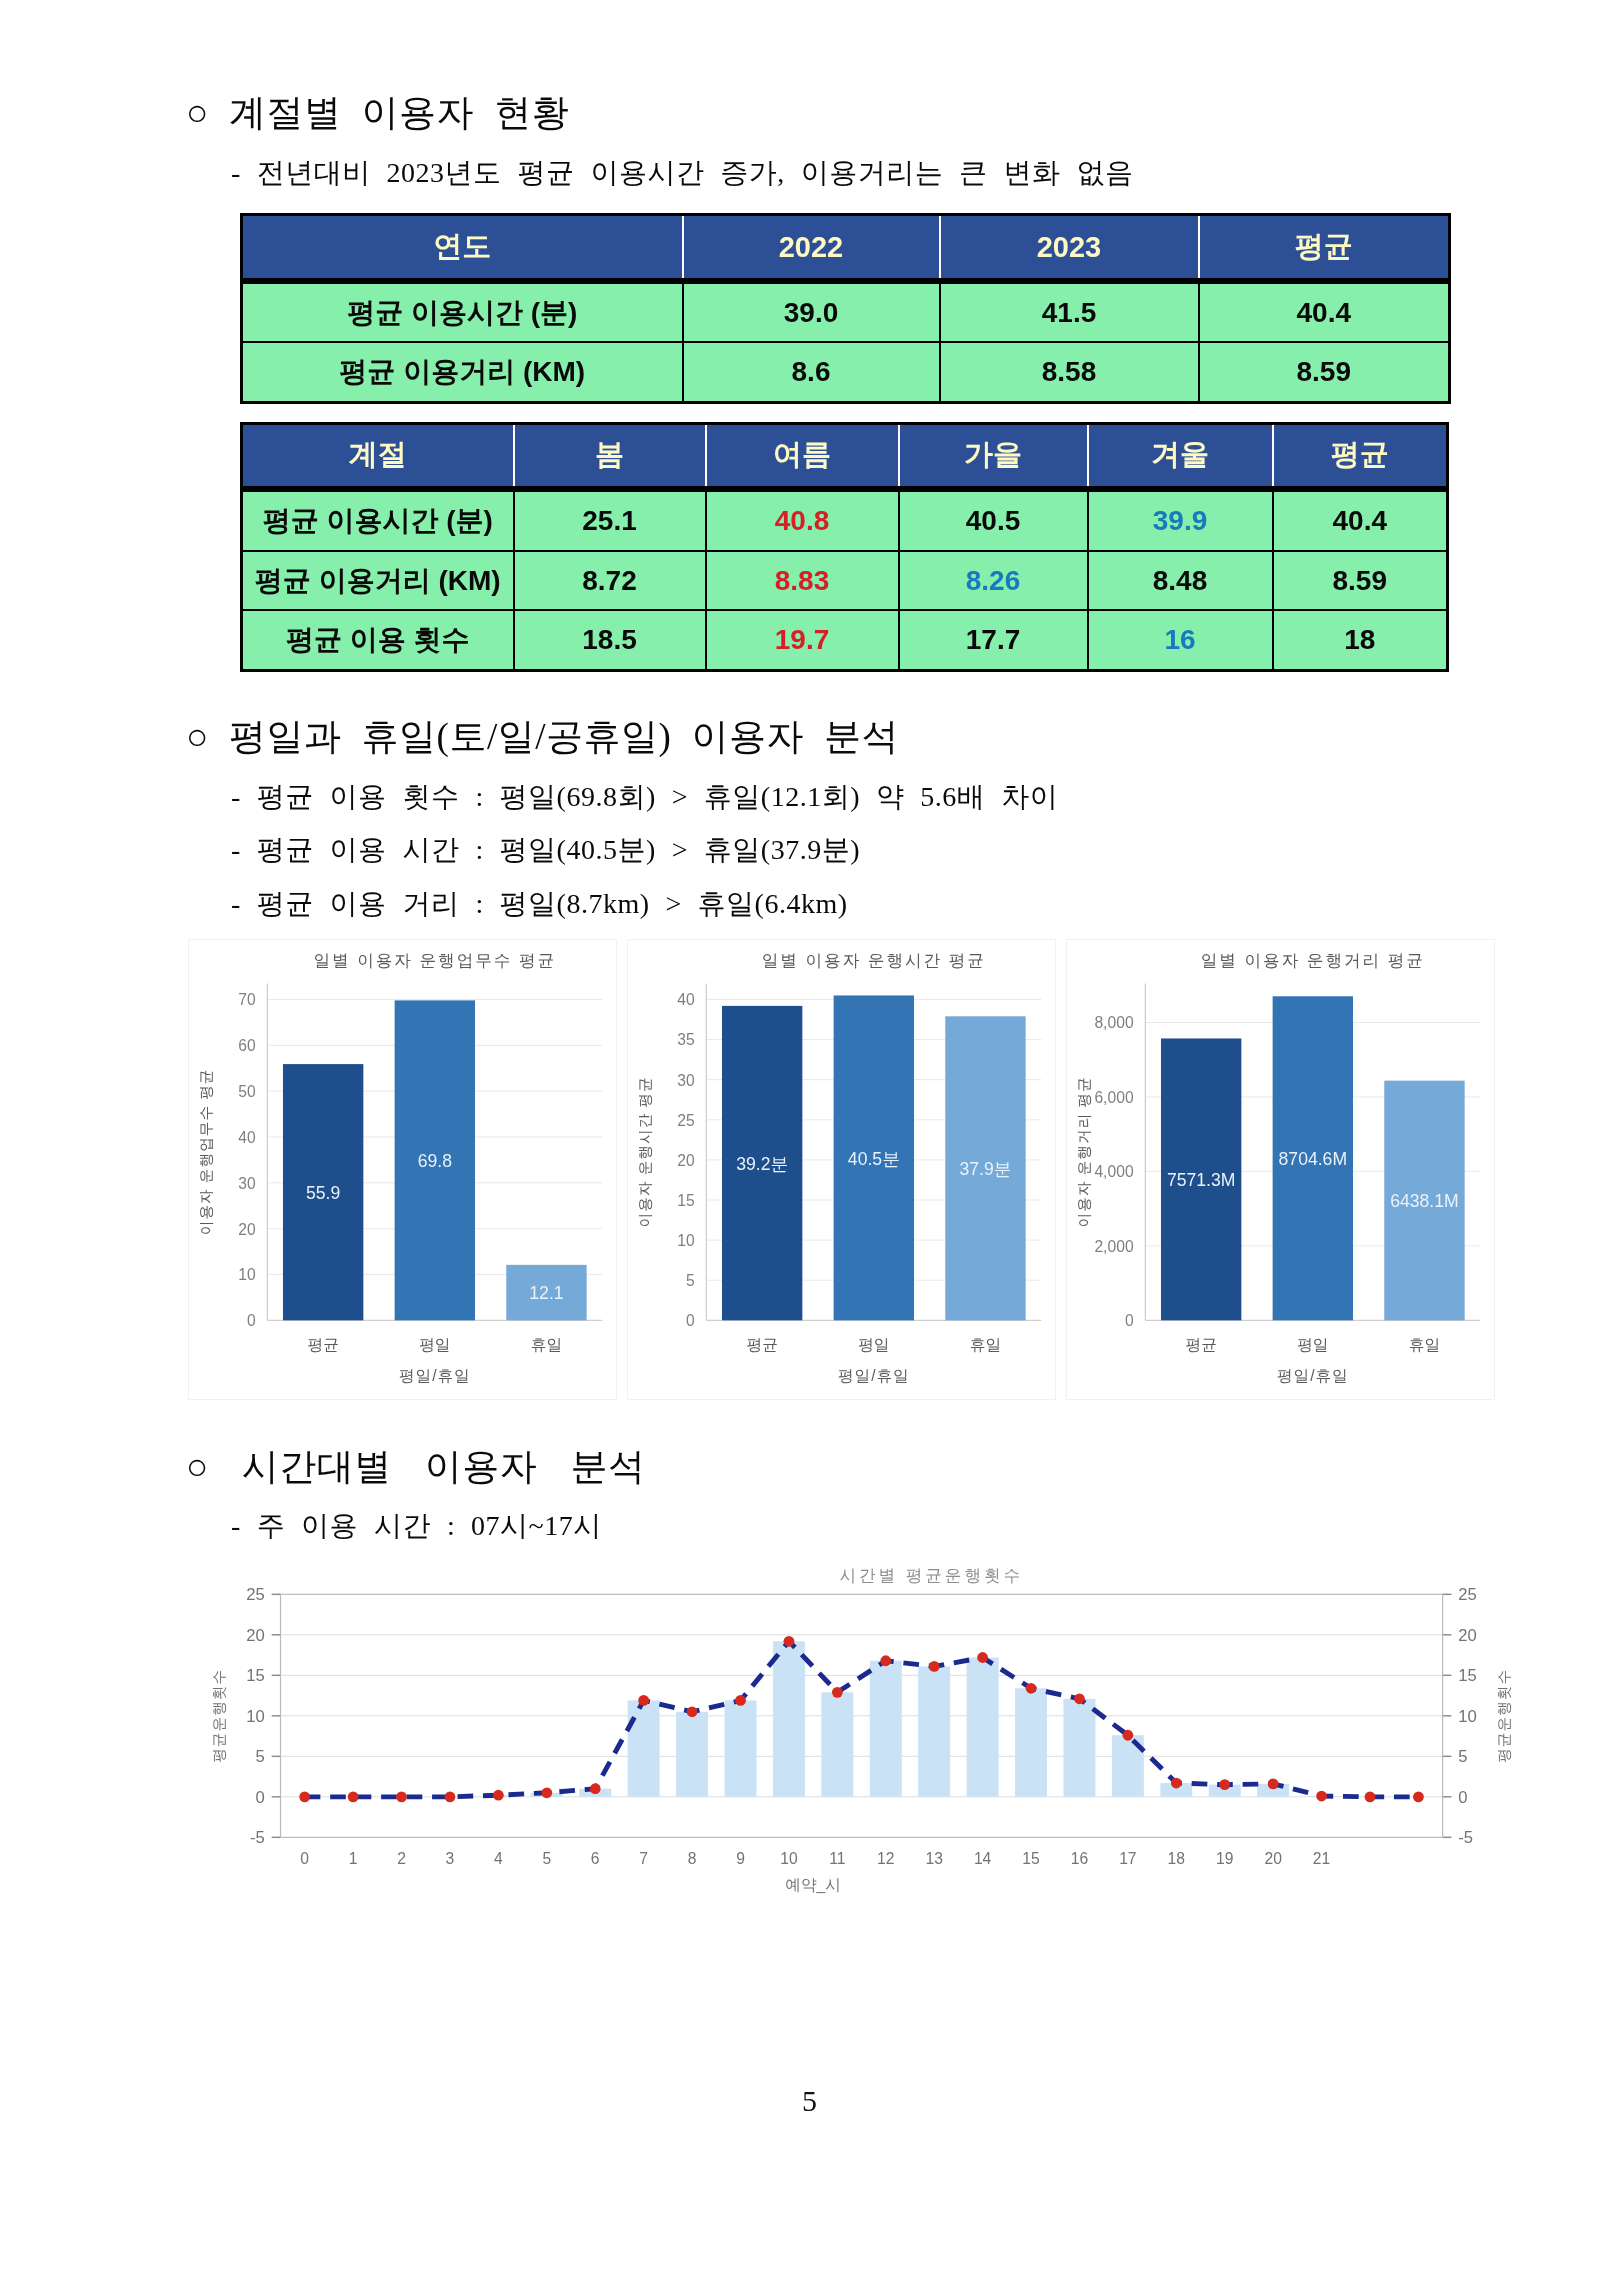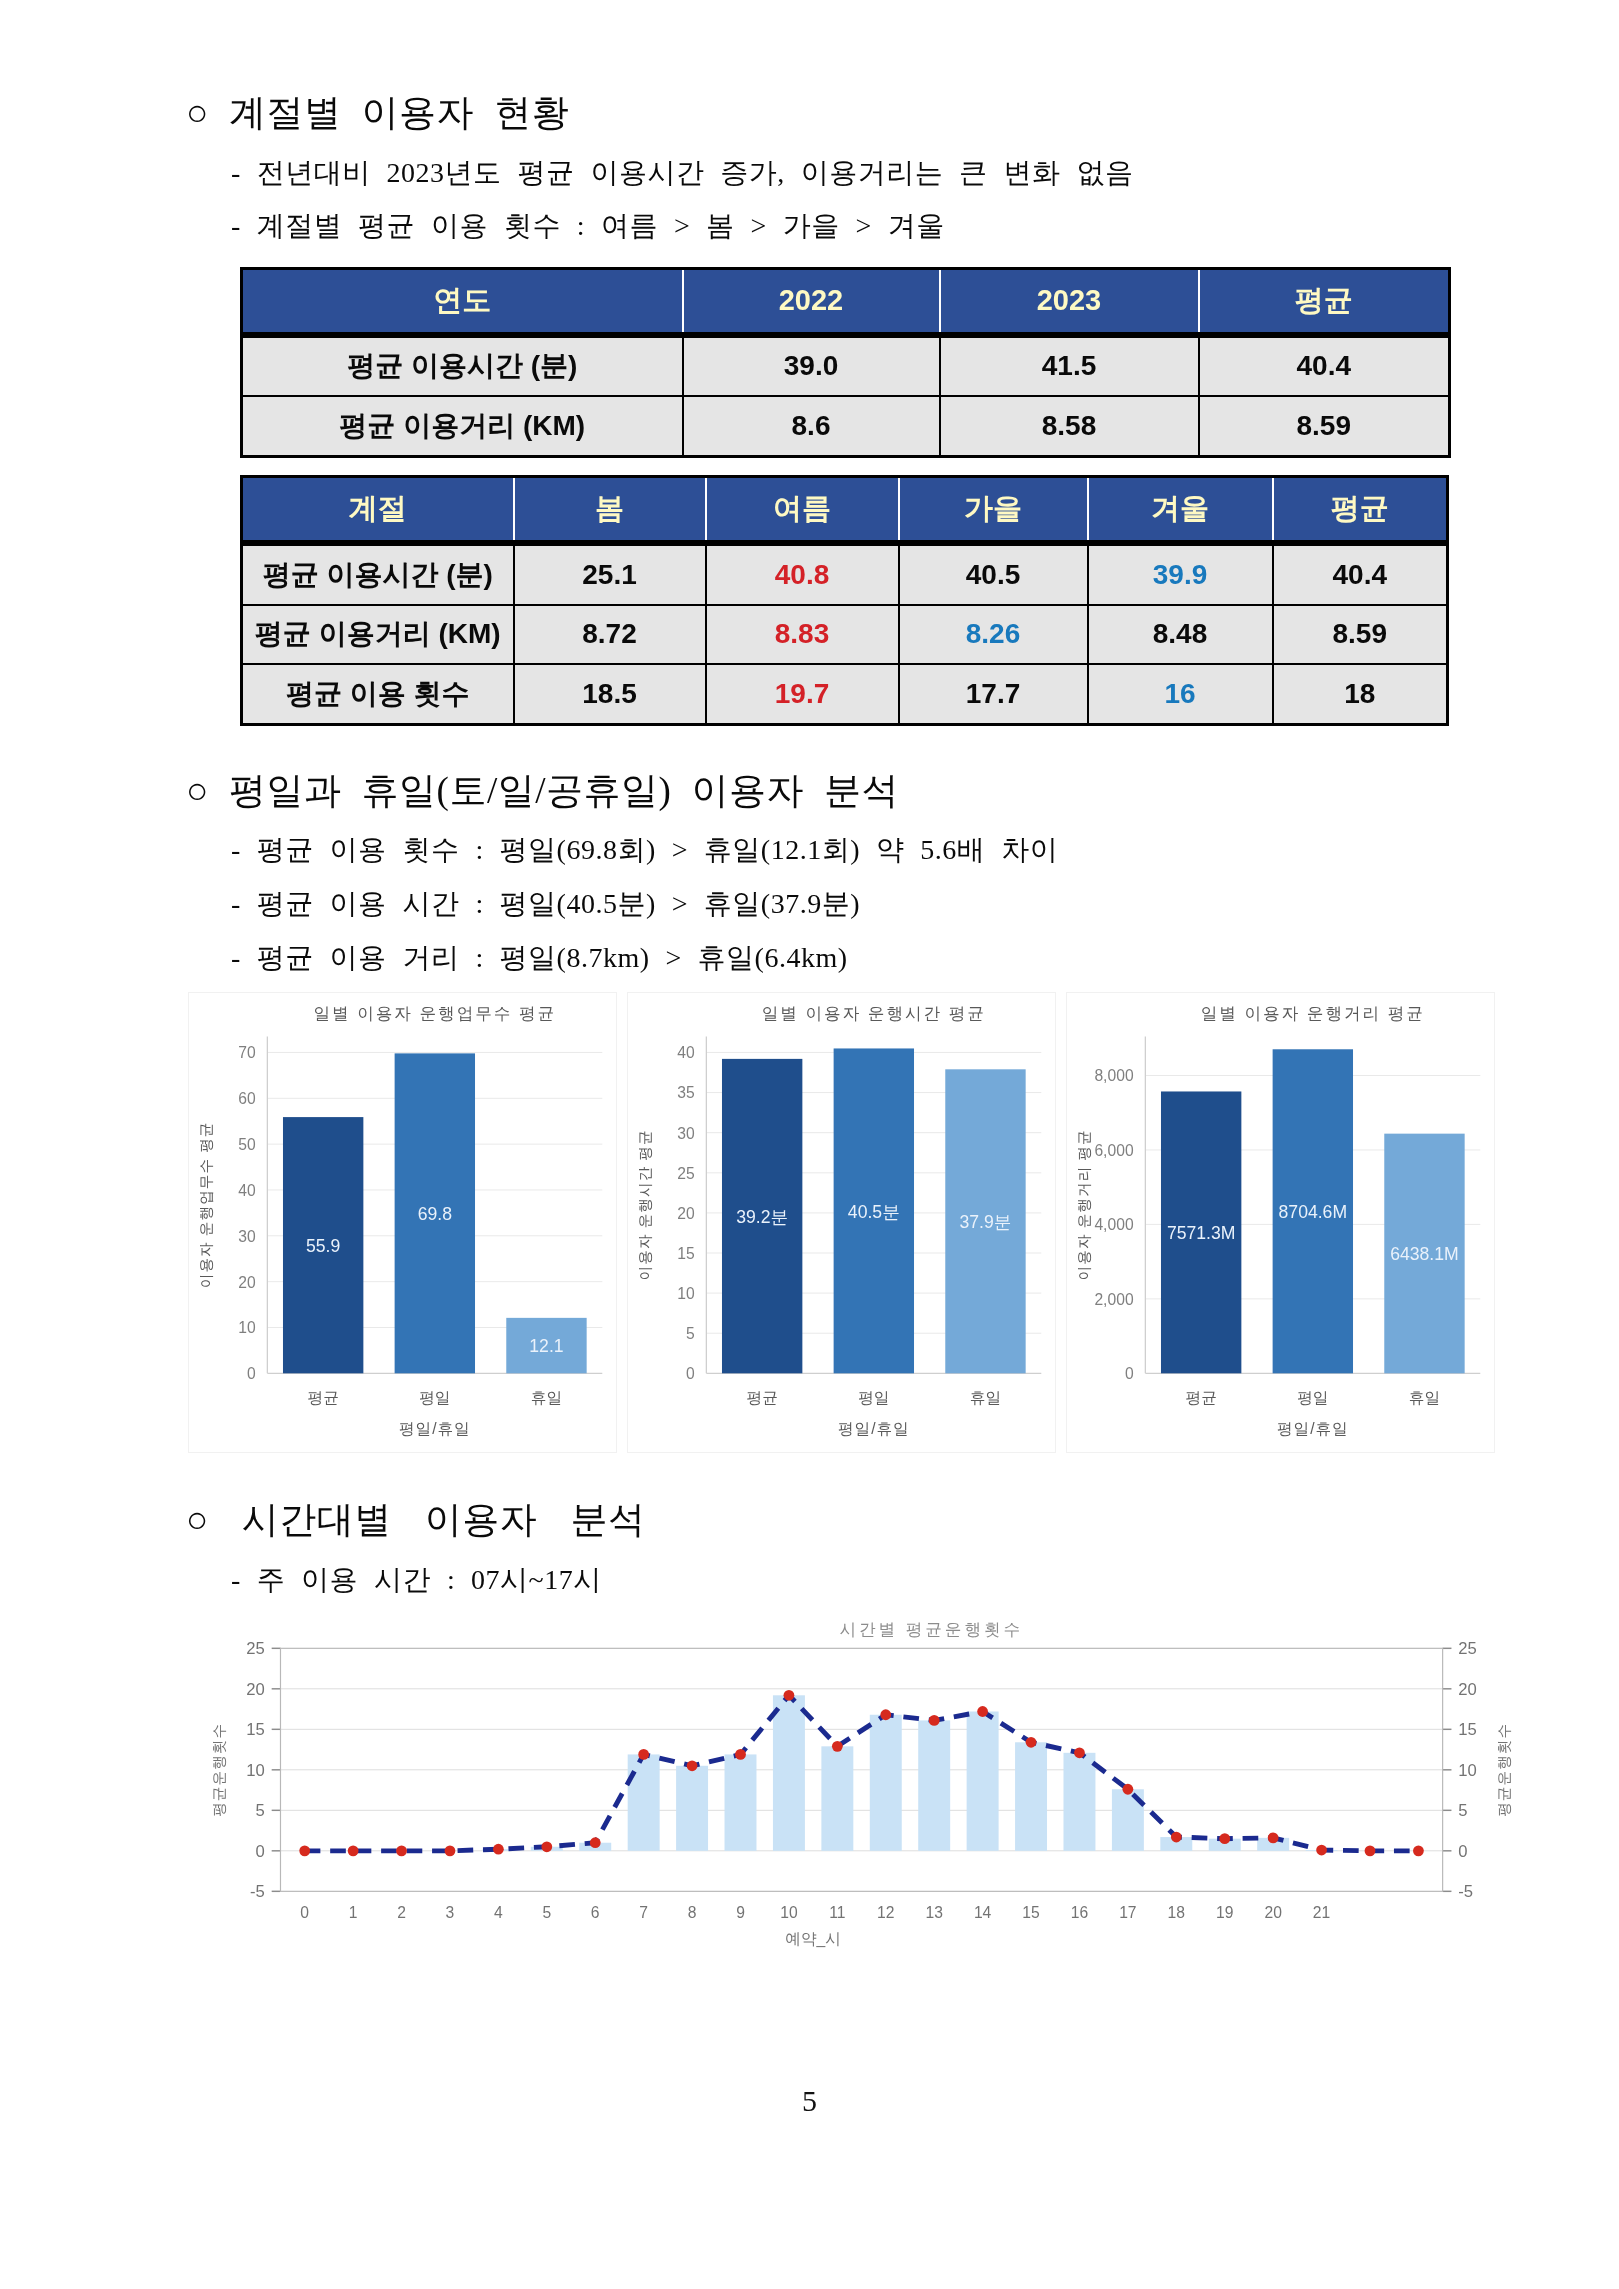--- a/index.html
+++ b/index.html
@@ -7,38 +7,37 @@
        font-family:"Liberation Serif","DejaVu Serif",serif;color:#0a0a0a;}
   .page{padding:88px 59px 0 186px;}
   .h-sec{font-size:37px;font-weight:500;margin:0 0 5.9px 0;word-spacing:0.28em;letter-spacing:0.5px;}
   .bullet{font-size:28px;margin:15.7px 0 15.7px 45px;word-spacing:0.30em;letter-spacing:0.5px;}
   .gap-lg{margin-top:40px;}
   table.tbl{border-collapse:collapse;table-layout:fixed;width:1208px;margin:21.6px 0 0 54px;
             font-family:"Liberation Sans","DejaVu Sans",sans-serif;font-weight:bold;text-align:center;
             border:3.9px solid #000;}
   table.tbl th{background:#2d4f96;color:#fef9c3;font-size:29px;padding:10.8px 0;
                border-left:2.9px solid #ffffff;border-right:2.9px solid #ffffff;border-bottom:6.9px solid #000;}
-  table.tbl td{border:2px solid #000;font-size:28px;padding:9.8px 0;background:#e5e5e5;}
+  table.tbl td{border:2px solid #000;font-size:28px;padding:9.8px 0;background:#86efac;}
   td.c-red{color:#d42127;}
   td.c-blue{color:#1879bd;}
   .charts-row{display:flex;gap:9.8px;margin:13.7px 0 0 2px;}
   .charts-row svg{background:#ffffff;border:1px solid #f1f1f1;}
   .combo-wrap{margin:9.8px 0 0 11.8px;}
   svg text{font-family:"Liberation Sans","DejaVu Sans",sans-serif;}
   .footer{position:absolute;left:0;right:0;top:2084px;text-align:center;font-size:30px;
           font-family:"Liberation Serif","DejaVu Serif",serif;color:#111;}
 </style>
 </head>
 <body>
 
 <div class="page">
 
   <h2 class="h-sec">○ 계절별 이용자 현황</h2>
   <p class="bullet">- 전년대비 2023년도 평균 이용시간 증가, 이용거리는 큰 변화 없음</p>
-  <p class="bullet">- 계절별 평균 이용 횟수 : 여름 &gt; 봄 &gt; 가을 &gt; 겨울</p>
 
   <table class="tbl" id="year-table">
       <colgroup>
         <col style="width: 441px;">
         <col style="width: 257px;">
         <col style="width: 259px;">
         <col style="width: 251px;">
       </colgroup>
       <thead>
         <tr>

